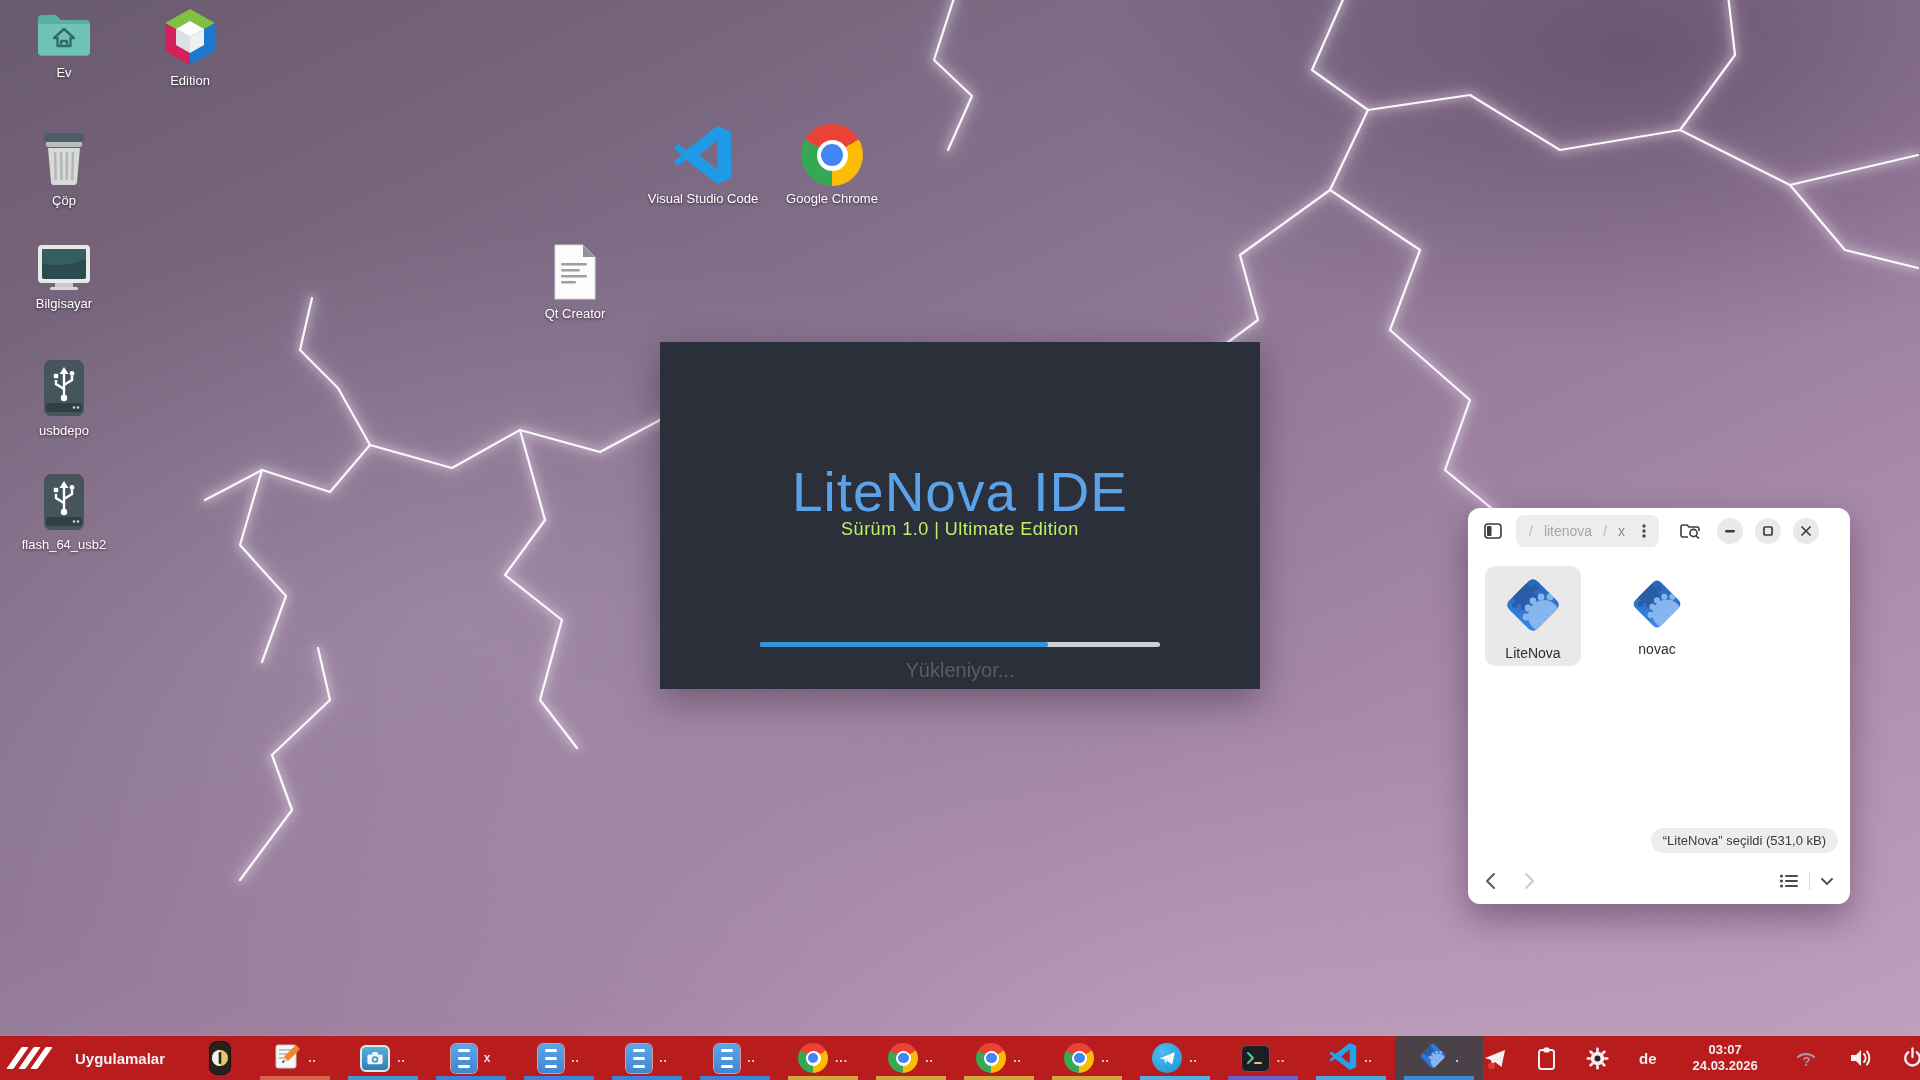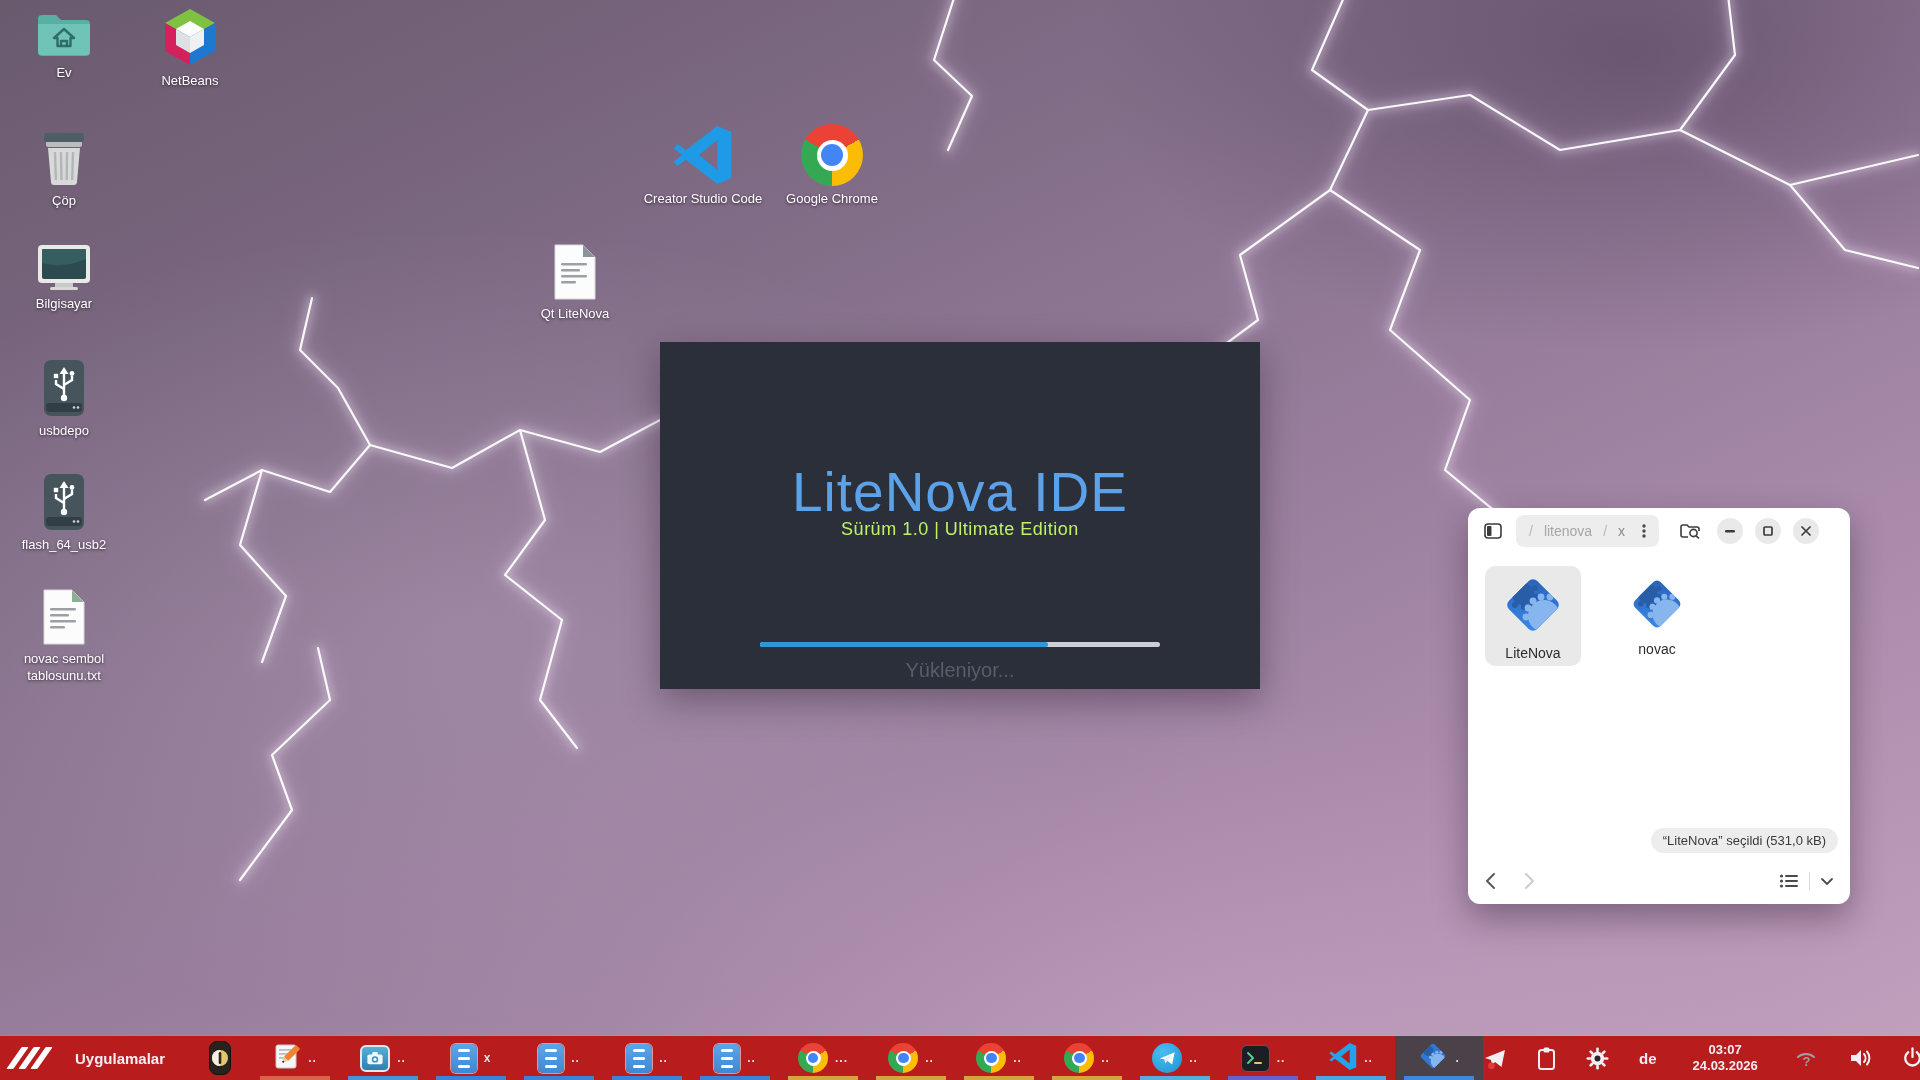--- a/index.html
+++ b/index.html
@@ -113,21 +113,21 @@
     <span class="ic">
       <svg width="58" height="60" viewBox="0 0 58 60">
         <polygon points="29,1 54,15 29,29 4,15" fill="#7fc242"></polygon>
         <polygon points="4,15 29,29 29,57 4,43" fill="#d4215c"></polygon>
         <polygon points="54,15 54,43 29,57 29,29" fill="#1e78d2"></polygon>
         <polygon points="29,13 43,21 29,29 15,21" fill="#fbfcfd"></polygon>
         <polygon points="15,21 29,29 29,45 15,37" fill="#dde1e6"></polygon>
         <polygon points="43,21 43,37 29,45 29,29" fill="#eef0f2"></polygon>
       </svg>
     </span>
-    <span class="lbl">NetBeans</span>
+    <span class="lbl">Edition</span>
   </div>
 
   <div class="dicon" style="left:4px;top:130px">
     <span class="ic">
       <svg width="46" height="58" viewBox="0 0 46 58">
         <rect x="5" y="11" width="36" height="6" rx="2" fill="#b9bdbd"></rect>
         <rect x="3" y="3" width="40" height="9" rx="3" fill="#4e5e66"></rect>
         <path d="M7 18 h32 l-3 34 q-.3 3-3 3 H13 q-3 0-3-3 Z" fill="#d8dad9"></path>
         <g stroke="#b2b6b5" stroke-width="2.4">
           <line x1="14" y1="22" x2="14.8" y2="50"></line>
@@ -188,59 +188,44 @@
         </g>
         <path d="M26 9 l-4.5 7 h9 Z" fill="#fff"></path>
         <circle cx="26" cy="40" r="3.2" fill="#fff"></circle>
         <rect x="15.8" y="15.8" width="4.4" height="4.4" fill="#fff"></rect>
         <circle cx="34" cy="15.5" r="2.4" fill="#fff"></circle>
       </svg>
     </span>
     <span class="lbl">flash_64_usb2</span>
   </div>
 
-  <div class="dicon" style="left:4px;top:588px">
-    <span class="ic">
-      <svg width="48" height="58" viewBox="0 0 48 58">
-        <path d="M4 2 h28 l12 12 v42 H4 Z" fill="#fcfcfc" stroke="#d9d9d9" stroke-width="1"></path>
-        <path d="M32 2 l12 12 h-12 Z" fill="#8fae94"></path>
-        <g fill="#9aa0a4">
-          <rect x="10" y="20" width="26" height="2.6" rx="1.3"></rect>
-          <rect x="10" y="26" width="19" height="2.6" rx="1.3"></rect>
-          <rect x="10" y="32" width="26" height="2.6" rx="1.3"></rect>
-          <rect x="10" y="38" width="15" height="2.6" rx="1.3"></rect>
-        </g>
-      </svg>
-    </span>
-    <span class="lbl">novac sembol tablosunu.txt</span>
-  </div>
 
   <div class="dicon" style="left:515px;top:243px">
     <span class="ic">
       <svg width="48" height="58" viewBox="0 0 48 58">
         <path d="M4 2 h28 l12 12 v42 H4 Z" fill="#fcfcfc" stroke="#d9d9d9" stroke-width="1"></path>
         <path d="M32 2 l12 12 h-12 Z" fill="#8d9499"></path>
         <g fill="#9aa0a4">
           <rect x="10" y="20" width="26" height="2.6" rx="1.3"></rect>
           <rect x="10" y="26" width="19" height="2.6" rx="1.3"></rect>
           <rect x="10" y="32" width="26" height="2.6" rx="1.3"></rect>
           <rect x="10" y="38" width="15" height="2.6" rx="1.3"></rect>
         </g>
       </svg>
     </span>
-    <span class="lbl">Qt LiteNova</span>
+    <span class="lbl">Qt Creator</span>
   </div>
 
   <div class="dicon" style="left:643px;top:124px">
     <span class="ic">
       <svg width="60" height="62" viewBox="0 0 59 60">
         <path fill-rule="evenodd" fill="#1f9ae6" d="M43.6 1.6 L57.4 7.5 V52.5 L43.6 58.4 L12.7 34.6 L4.8 40.7 L0.6 36.6 L8.9 30 L0.6 23.4 L4.8 19.3 L12.7 25.4 Z M43.6 15.5 L25.5 30 L43.6 44.5 Z"></path>
       </svg>
     </span>
-    <span class="lbl">Creator Studio Code</span>
+    <span class="lbl">Visual Studio Code</span>
   </div>
 
   <div class="dicon" style="left:772px;top:124px">
     <span class="ic">
         <span class="chrome-icon sz62"></span>
       </span>
     <span class="lbl">Google Chrome</span>
   </div>
 
   <div id="splash">

